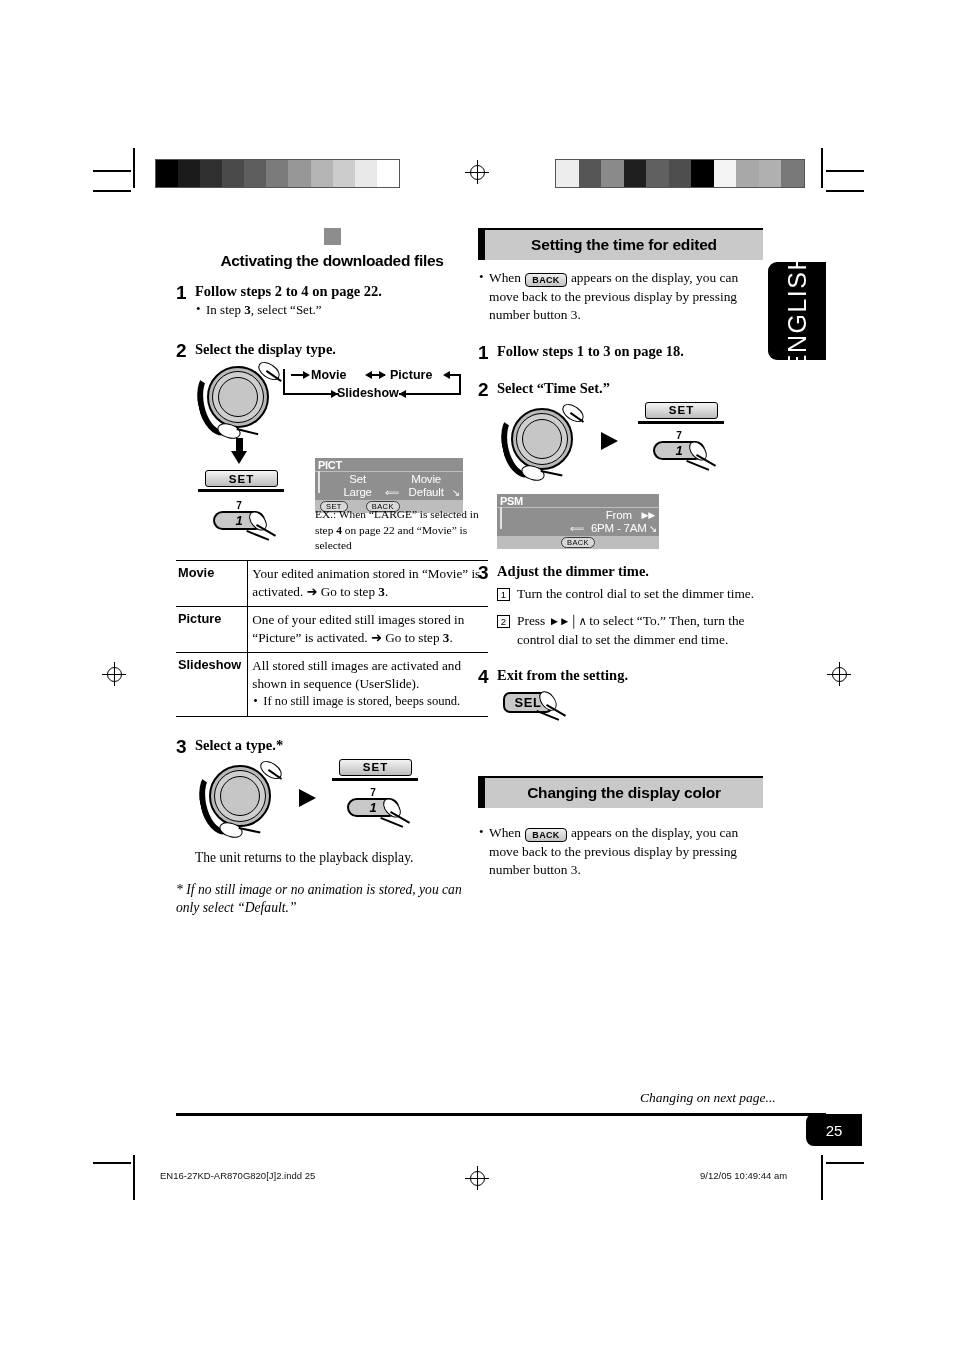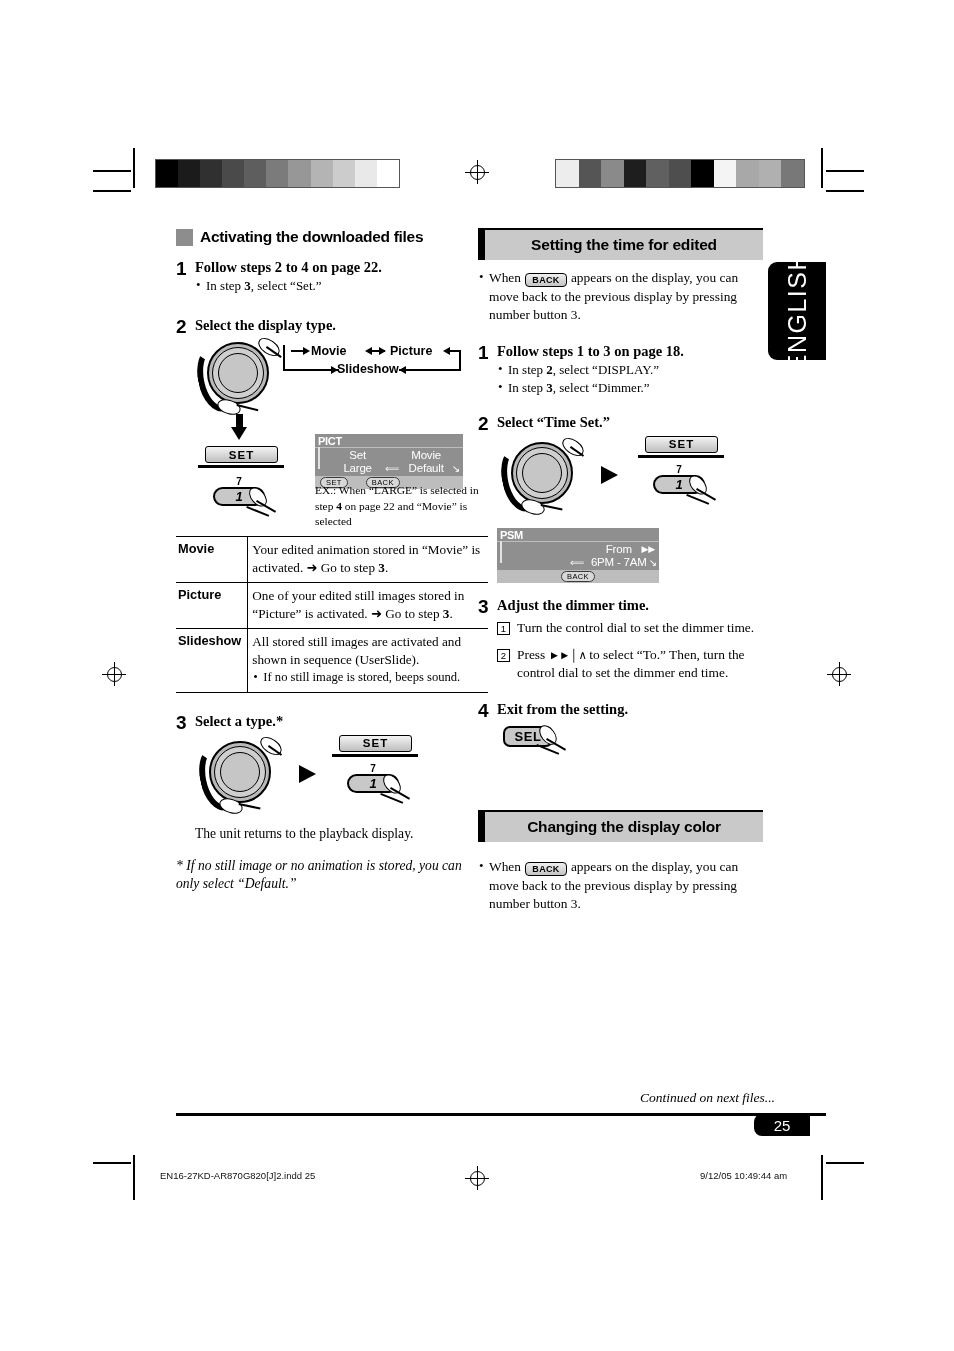--- a/index.html
+++ b/index.html
@@ -22,21 +22,21 @@
     display:flex;align-items:center;justify-content:center;}
   .langtab span{writing-mode:vertical-rl;transform:rotate(180deg);
     font-family:"Liberation Sans",sans-serif;font-size:25px;letter-spacing:1.5px;font-weight:400;}
 
   
   .col{position:absolute;top:228px;}
   .colL{left:176px;width:312px;}
   .colR{left:478px;width:285px;}
 
   
-  .sqhead{display:flex;align-items:center;gap:7px;margin:0 0 11px 0;}
+  .sqhead{display:flex;align-items:center;gap:7px;margin:0 0 11px 0;flex-direction:column;}
   .sqhead .sq{width:17px;height:17px;background:#8d8d8d;flex:0 0 auto;}
   .sqhead .tx{font-family:"Liberation Sans",sans-serif;font-weight:bold;font-size:15.5px;
     letter-spacing:-0.3px;}
 
   .barhead{background:#c9c9c9;border-left:7px solid #000;border-top:2.5px solid #000;
     text-align:center;padding:6px 0 6px 0;margin-bottom:9px;}
   .barhead span{font-family:"Liberation Sans",sans-serif;font-weight:bold;font-size:15.5px;letter-spacing:-0.2px;}
 
   
   .step{display:flex;margin-top:13px;}
@@ -364,24 +364,20 @@
     <ul class="bl">
       <li style="font-size:13.4px;line-height:1.38;">
         <span>When </span><span class="backkey">BACK</span><span> appears on the display, you can move back to the previous display by pressing number button 3.</span>
       </li>
     </ul>
 
     <div class="step" style="margin-top:18px;">
       <div class="n">1</div>
       <div class="body">
         <div class="ttl"><span>Follow steps </span><b>1</b><span> to </span><b>3</b><span> on page 18.</span></div>
-        <ul class="bl">
-          <li><span>In step </span><b>2</b><span>, select “DISPLAY.”</span></li>
-          <li><span>In step </span><b>3</b><span>, select “Dimmer.”</span></li>
-        </ul>
       </div>
     </div>
 
     <div class="step" style="margin-top:18px;">
       <div class="n">2</div>
       <div class="body">
         <div class="ttl">Select “Time Set.”</div>
 
         <div class="gfx" style="height:155px;margin-top:4px;">
           <div class="dial" style="position:absolute;left:14px;top:6px;">
@@ -467,24 +463,24 @@
 
 
     <ul class="bl" style="margin-top:16px;">
       <li style="font-size:13.4px;line-height:1.38;">
         <span>When </span><span class="backkey">BACK</span><span> appears on the display, you can move back to the previous display by pressing number button 3.</span>
       </li>
     </ul>
   </div>
 
   <div class="contd" style="position:absolute;left:640px;top:1090px;">
-    <span>Continued on next files...</span>
+    <span>Changing on next page...</span>
   </div>
   <div class="rule" style="left:176px;top:1113px;width:650px;height:3px;"></div>
-  <div class="pgnum" style="left:754px;top:1114px;width:56px;height:22px;">
+  <div class="pgnum" style="left:806px;top:1114px;width:56px;height:32px;">
     <span>25</span>
   </div>
 
   <div class="fnote" style="left:160px;top:1170px;">
     <span>EN16-27KD-AR870G820[J]2.indd   25</span>
   </div>
   <div class="fnote" style="left:700px;top:1170px;">
     <span>9/12/05   10:49:44 am</span>
   </div>
 

